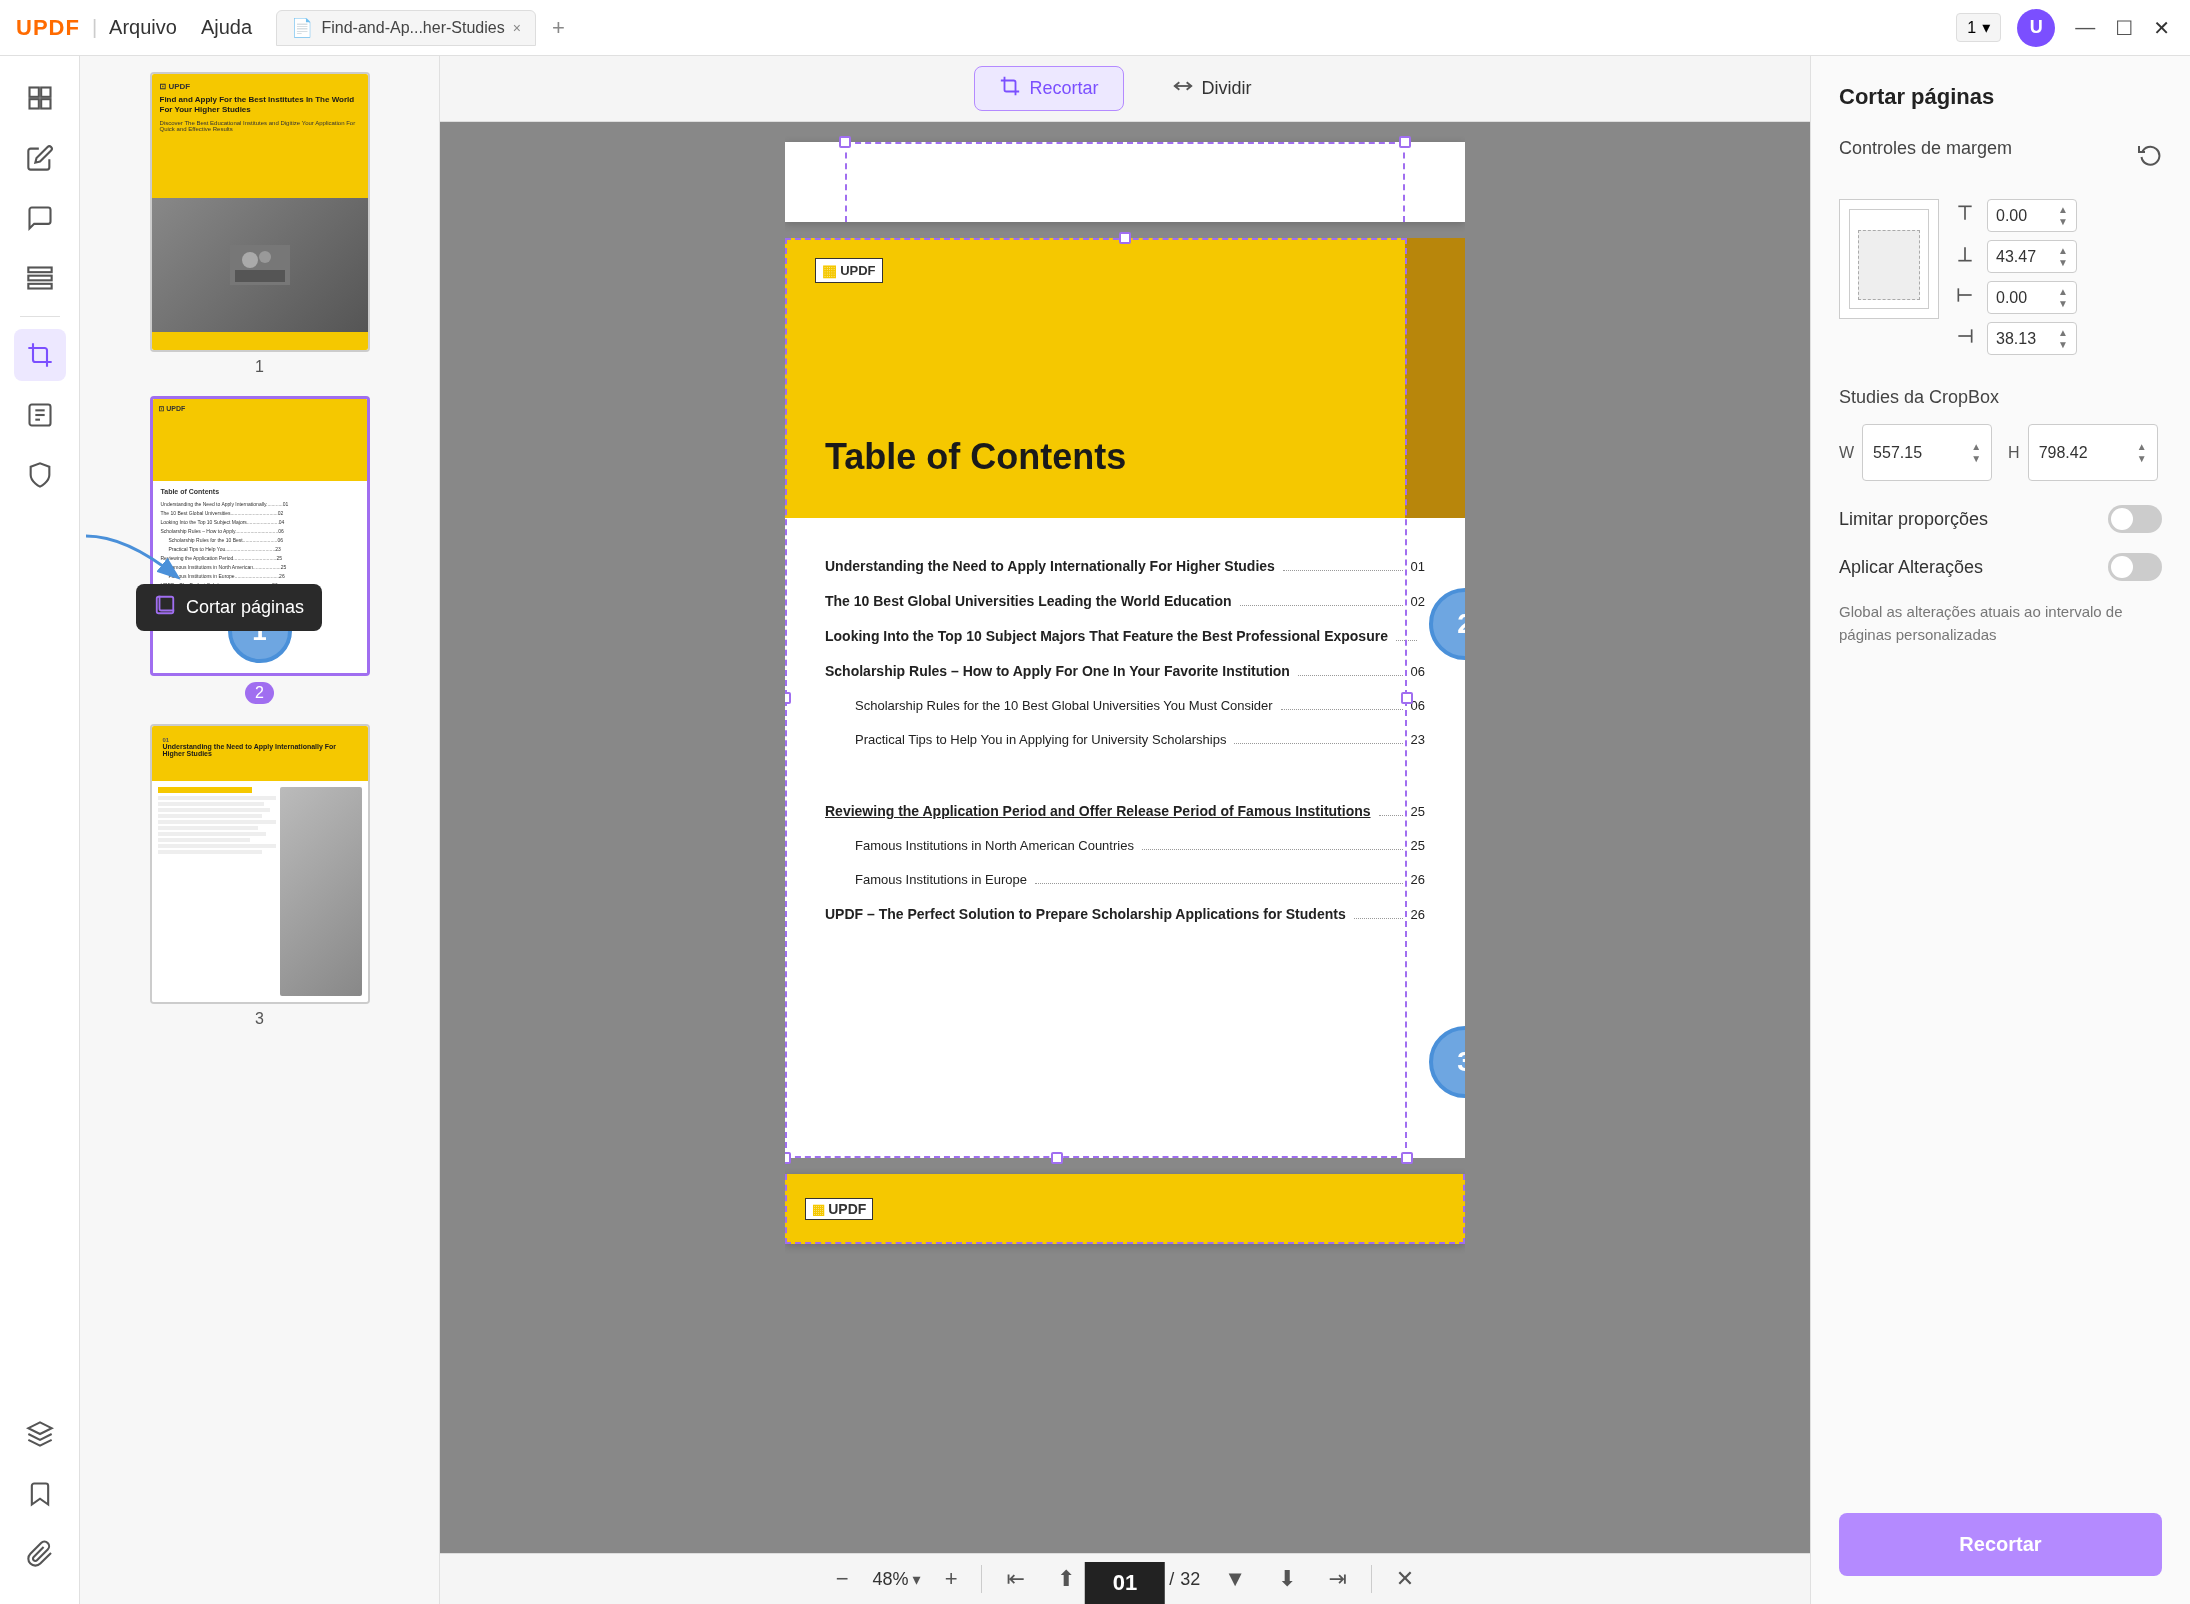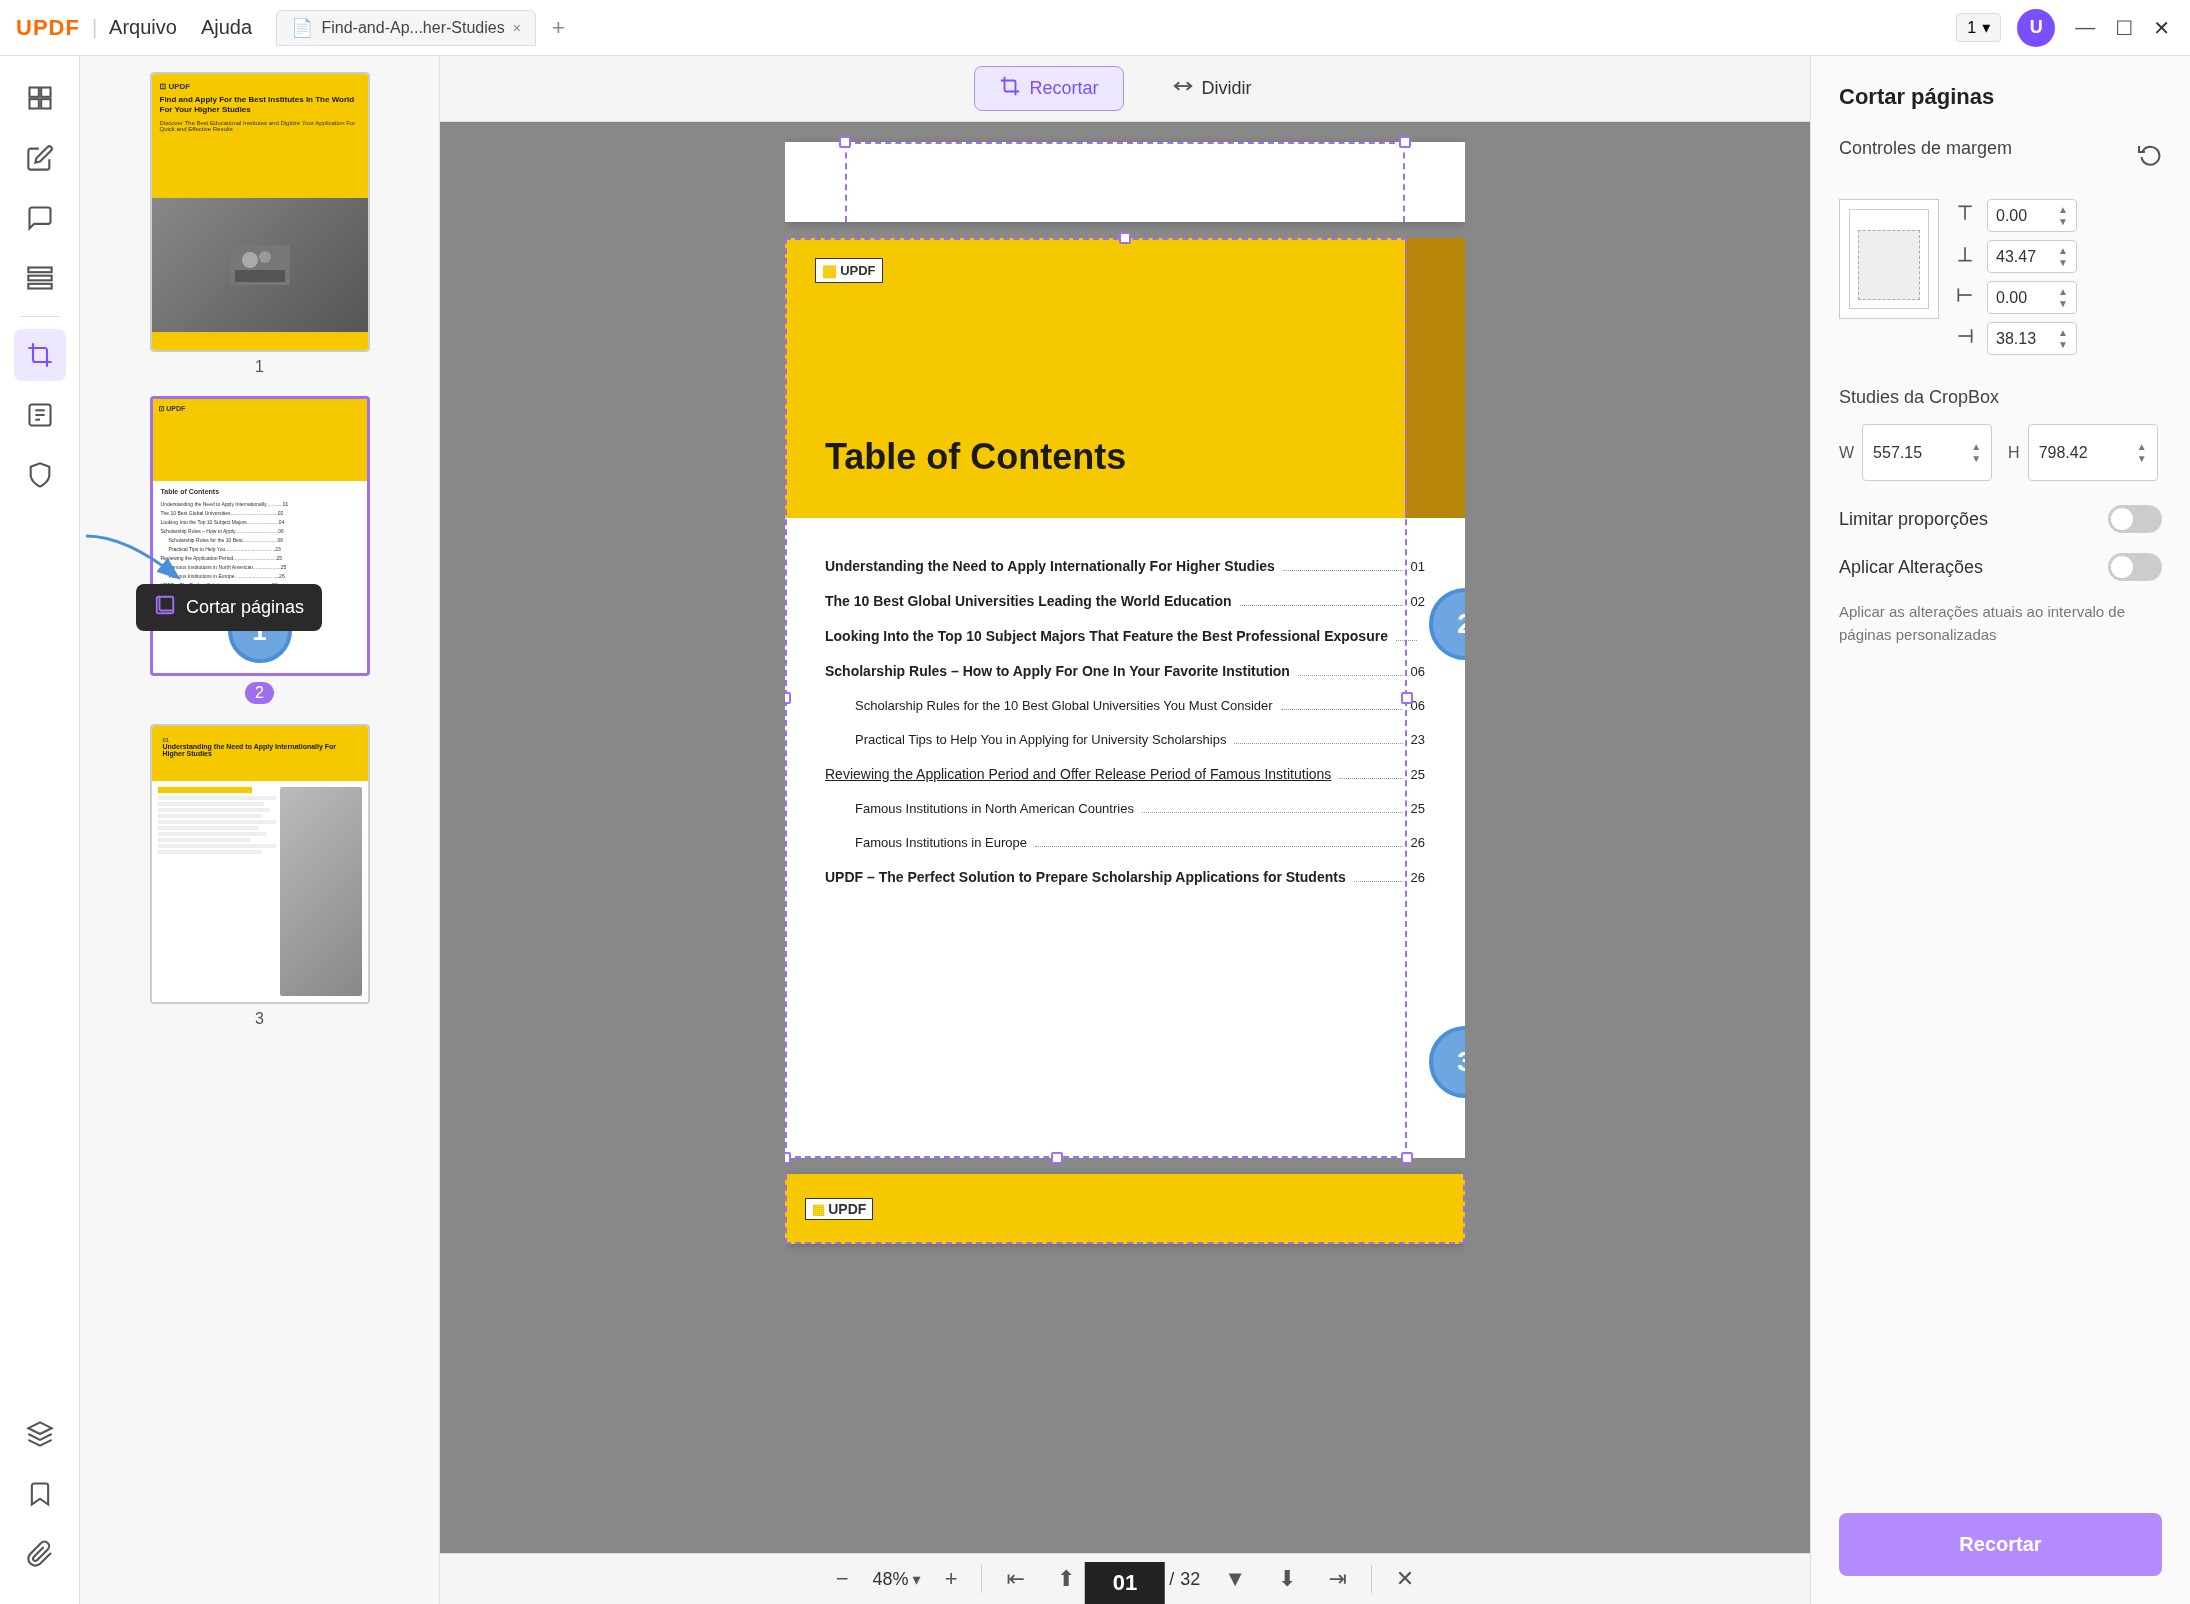--- a/index.html
+++ b/index.html
@@ -900,21 +900,21 @@
               <span class="toc-entry-title">Scholarship Rules for the 10 Best Global Universities You Must Consider</span>
               <span class="toc-dots"></span>
               <span class="toc-page-num">06</span>
             </div>
             <div class="toc-entry sub">
               <span class="toc-entry-title">Practical Tips to Help You in Applying for University Scholarships</span>
               <span class="toc-dots"></span>
               <span class="toc-page-num">23</span>
             </div>
             <div class="toc-entry main">
-              <span class="toc-entry-title" style="font-weight:400;text-decoration:underline;">Reviewing the Application Period and Offer Release Period of Famous Institutions</span>
+              <span class="toc-entry-title" style="font-weight:700;text-decoration:underline;margin-top:37px;">Reviewing the Application Period and Offer Release Period of Famous Institutions</span>
               <span class="toc-dots"></span>
               <span class="toc-page-num">25</span>
             </div>
             <div class="toc-entry sub">
               <span class="toc-entry-title">Famous Institutions in North American Countries</span>
               <span class="toc-dots"></span>
               <span class="toc-page-num">25</span>
             </div>
             <div class="toc-entry sub">
               <span class="toc-entry-title">Famous Institutions in Europe</span>
@@ -1109,19 +1109,19 @@
       </div>
     </div>
 
     <div class="apply-section">
       <div class="toggle-row">
         <span class="toggle-label">Aplicar Alterações</span>
         <div class="toggle-switch">
           <div class="toggle-knob"></div>
         </div>
       </div>
-      <div class="apply-description">Aplicar as alterações atuais ao intervalo de páginas personalizadas</div>
+      <div class="apply-description">Global as alterações atuais ao intervalo de páginas personalizadas</div>
     </div>
 
     <button class="recortar-btn">Recortar</button>
   </div>
 
 </div>
 
 </body></html>

